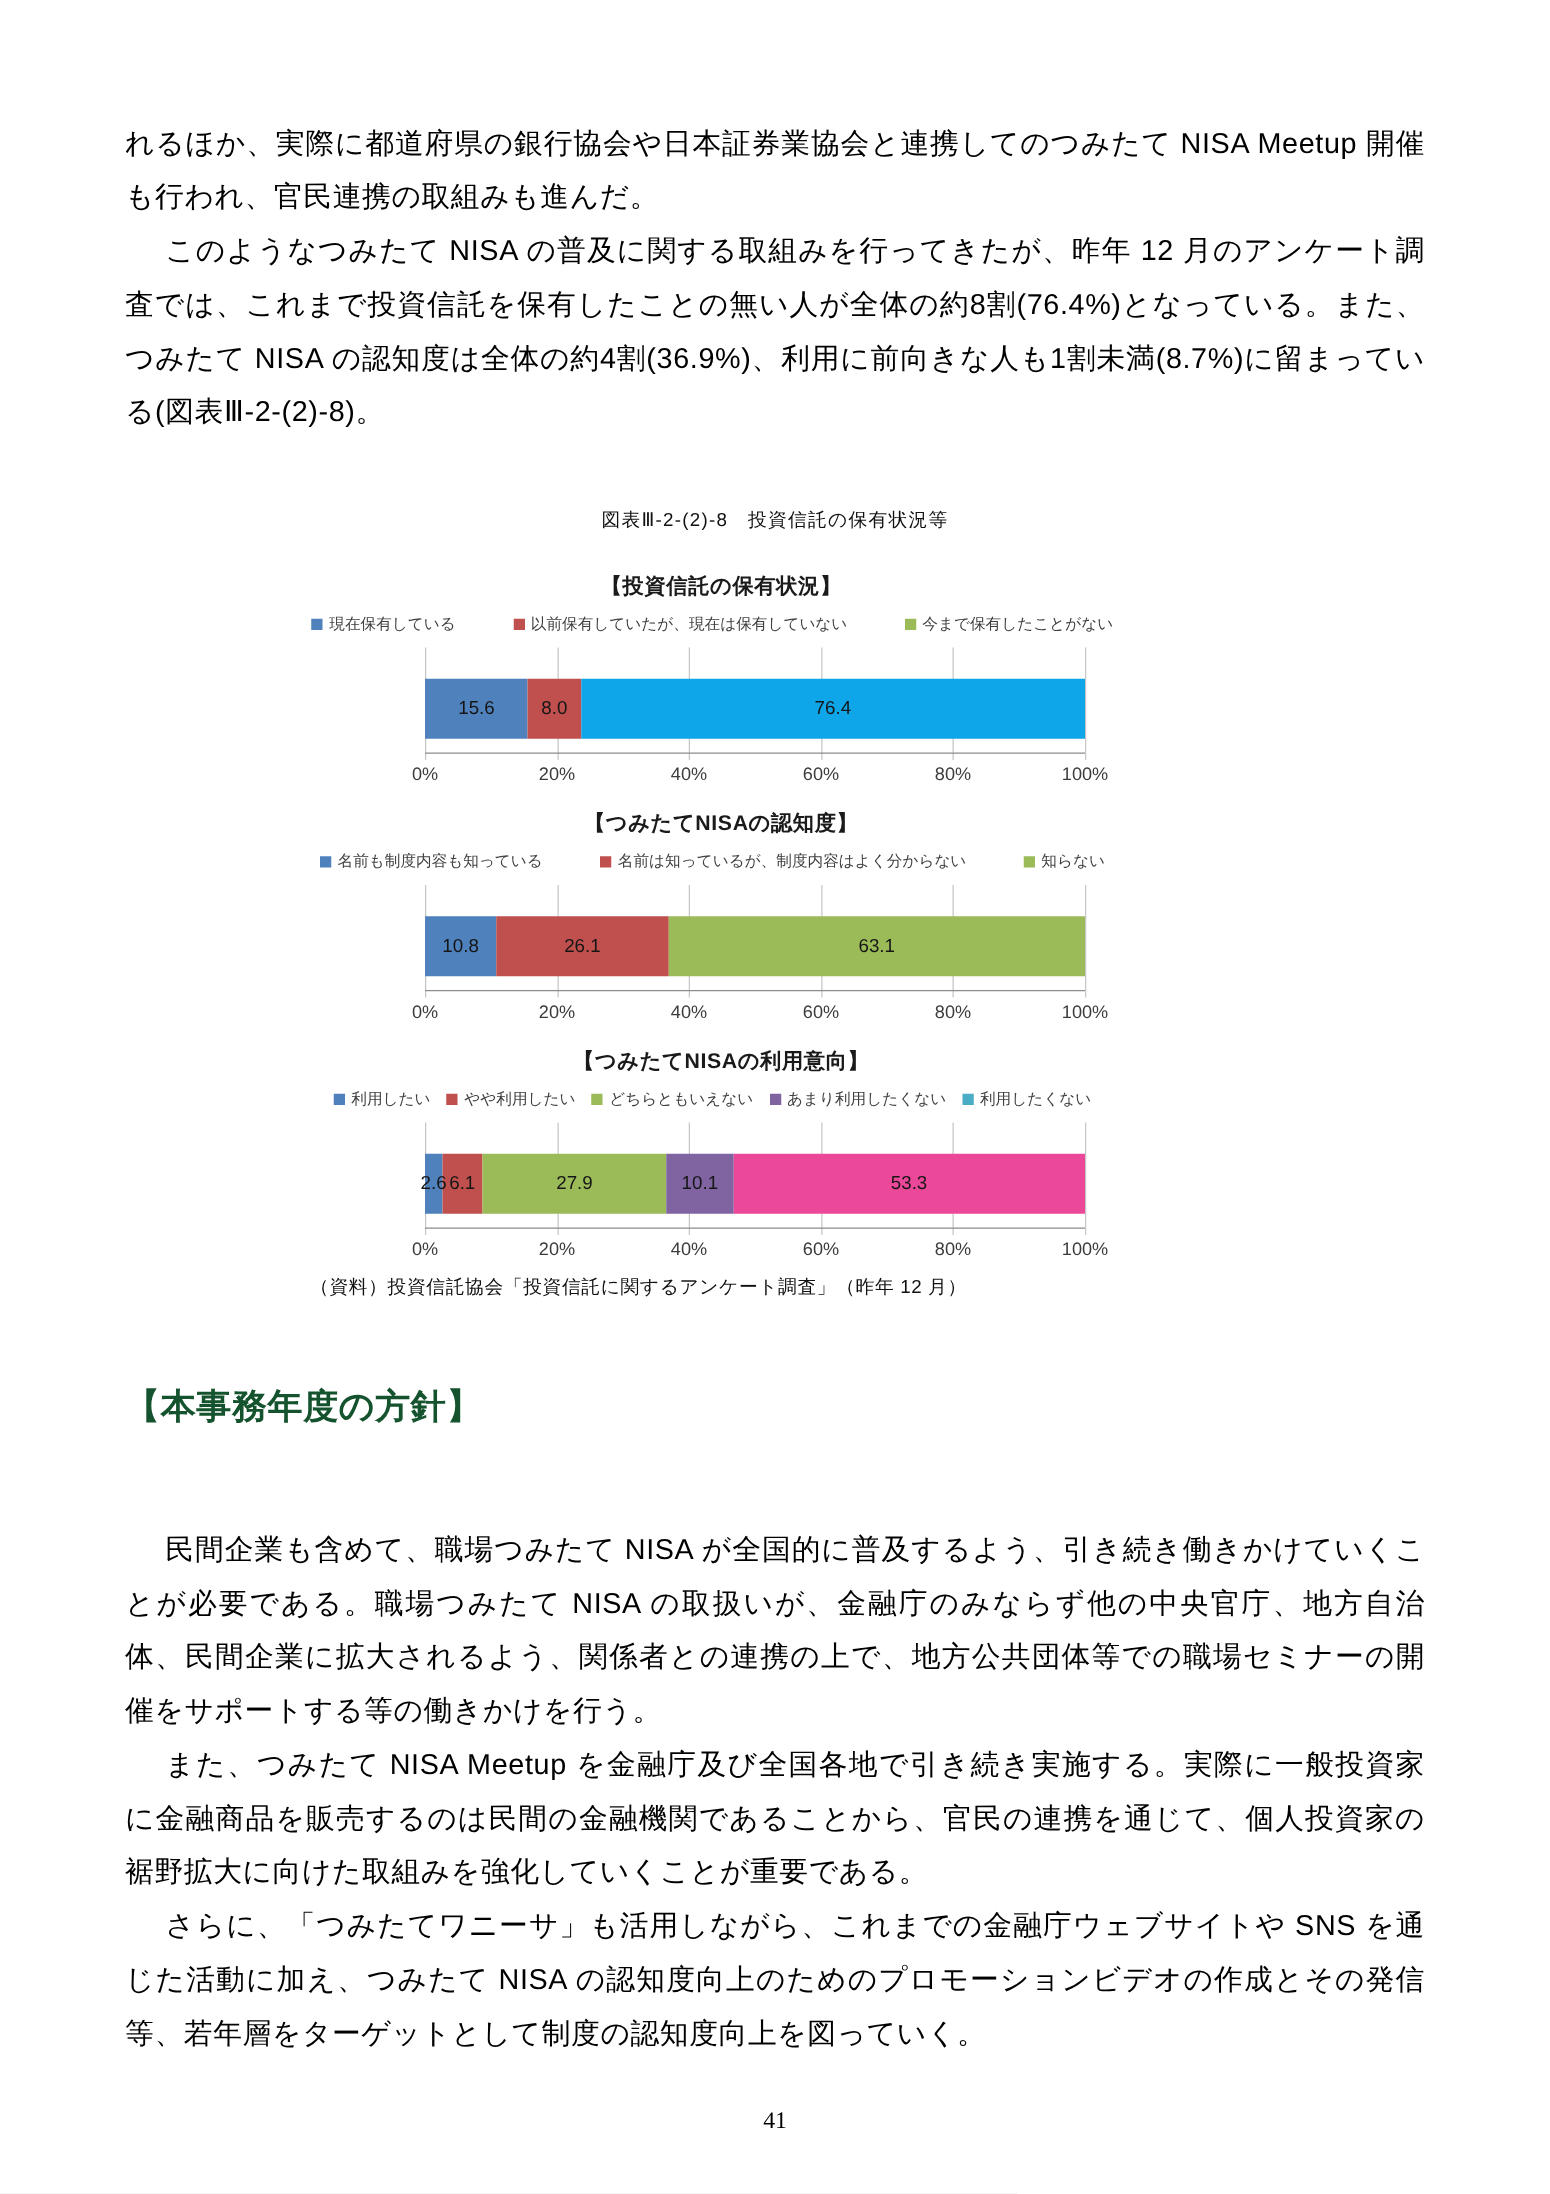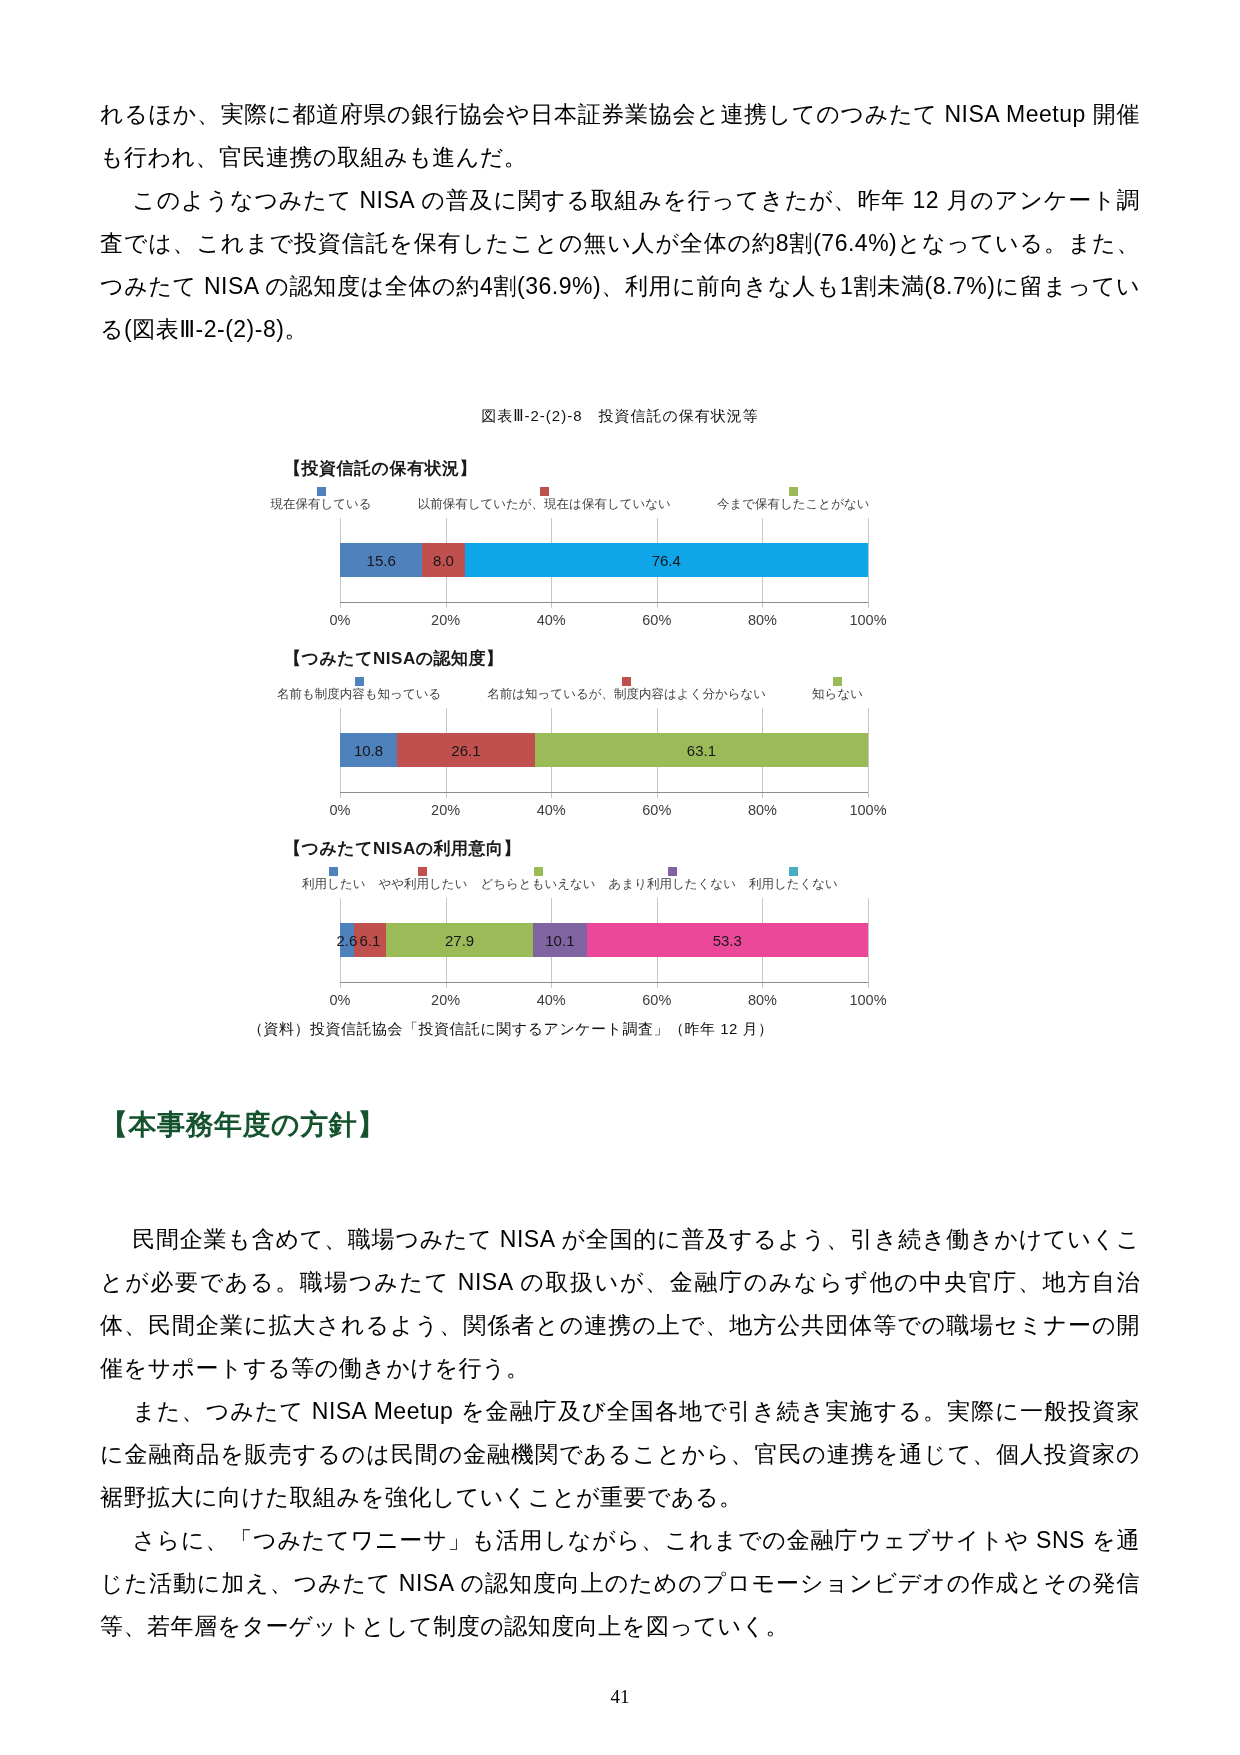--- a/index.html
+++ b/index.html
@@ -27,45 +27,45 @@
   
   .figure-title{
     position:absolute;top:407px;left:0;width:100%;
     text-align:center;font-size:15px;color:#111;
     letter-spacing:1px;
   }
   .charts{position:absolute;left:270px;top:450px;width:600px;}
   .chart{position:relative;height:190px;}
   .chart-title{
     font-size:17px;font-weight:bold;color:#1a1a1a;
-    padding:8px 0 0 14px;line-height:22px;letter-spacing:0.5px;
+    padding:8px 0 0 14px;line-height:22px;letter-spacing:0.5px;text-align:center;
   }
   .legend{
     margin-top:11px;height:17px;
     display:flex;justify-content:center;align-items:center;
     white-space:nowrap;color:#3f3f3f;font-size:12.5px;
   }
   .legend.n3{column-gap:46px;}
   .legend.n5{column-gap:13px;}
-  .legend-item{display:flex;align-items:center;column-gap:5px;flex-direction:column;}
+  .legend-item{display:flex;align-items:center;column-gap:5px;}
   .legend-marker{width:9px;height:9px;display:inline-block;flex:0 0 9px;}
   .plot{
     position:relative;margin:10px 0 0 70px;
     width:528px;height:84px;
   }
   .plot::after{
     content:"";position:absolute;left:0;right:0;bottom:-1px;
     border-bottom:1px solid #8c8c8c;
   }
   .gridline{
     position:absolute;top:0;width:1px;height:90px;
     background:#c6c6c6;
   }
   .bar{
-    position:absolute;left:0;top:25px;height:34px;width:100%;
+    position:absolute;left:0;top:25px;height:48px;width:100%;
     display:flex;z-index:2;
   }
   .seg{position:relative;height:100%;}
   .seg-label{
     position:absolute;left:50%;top:50%;
     transform:translate(-50%,-50%);
     font-size:15px;color:#161616;white-space:nowrap;z-index:3;
   }
   .ticks{
     position:relative;margin:10px 0 0 70px;

